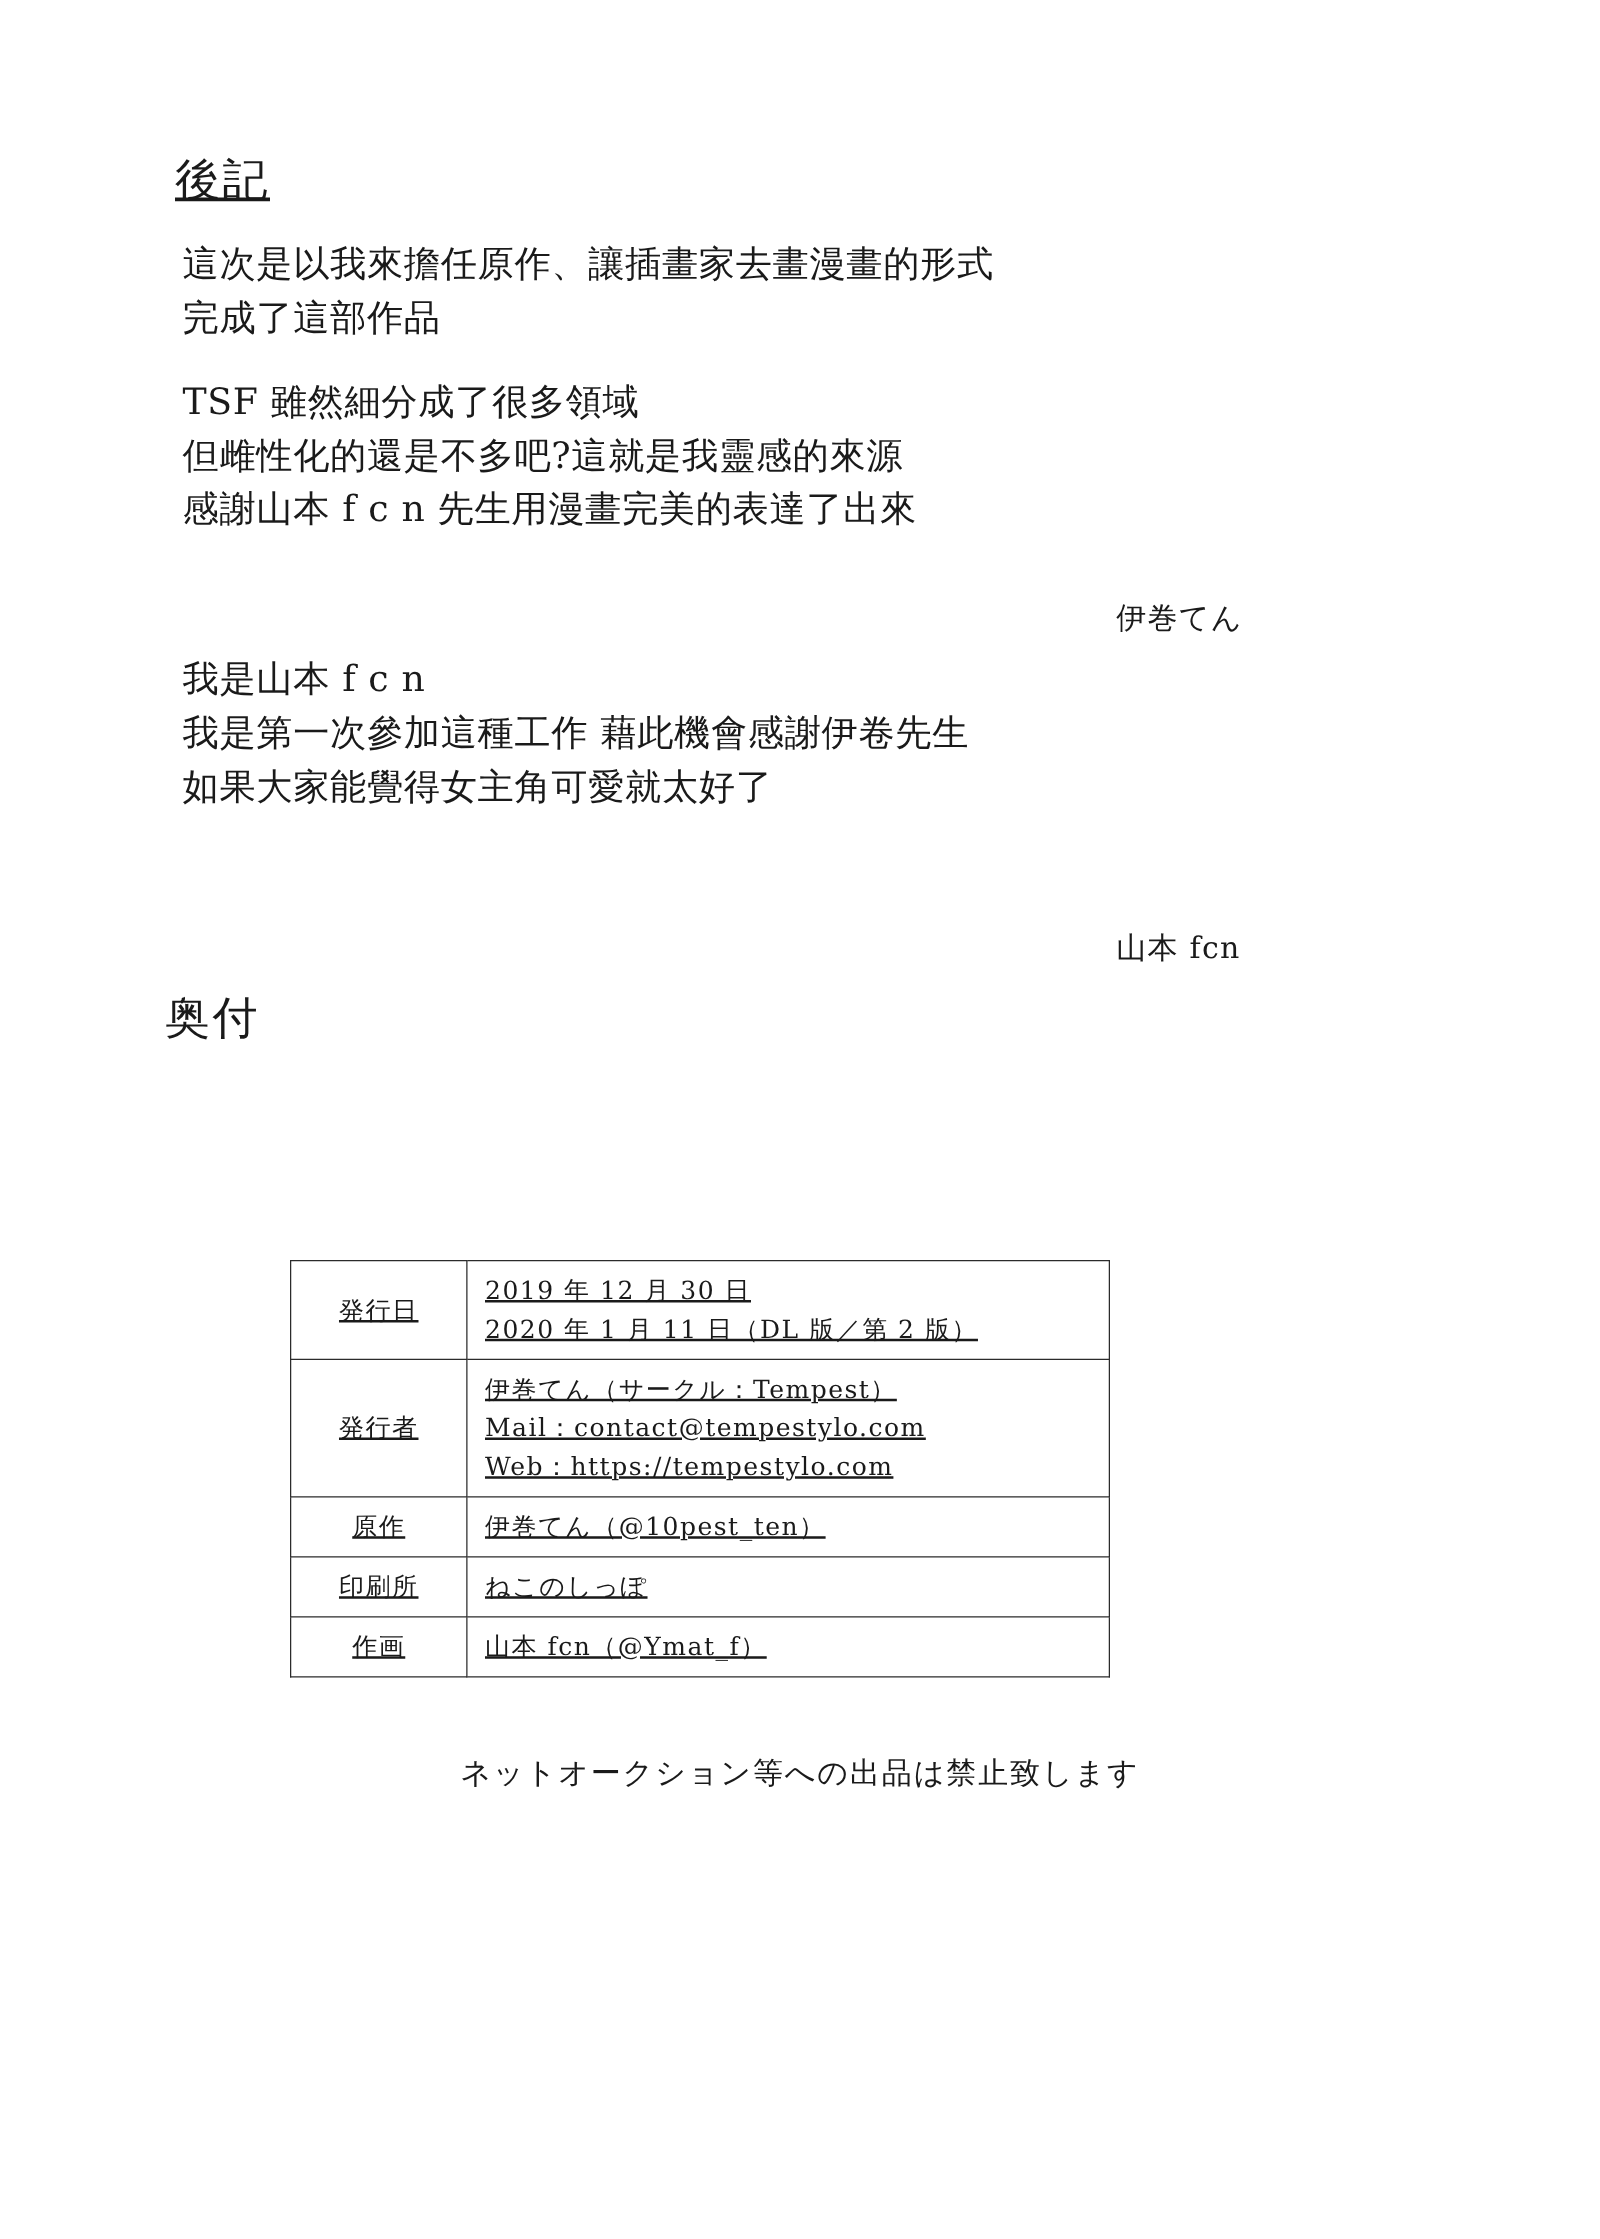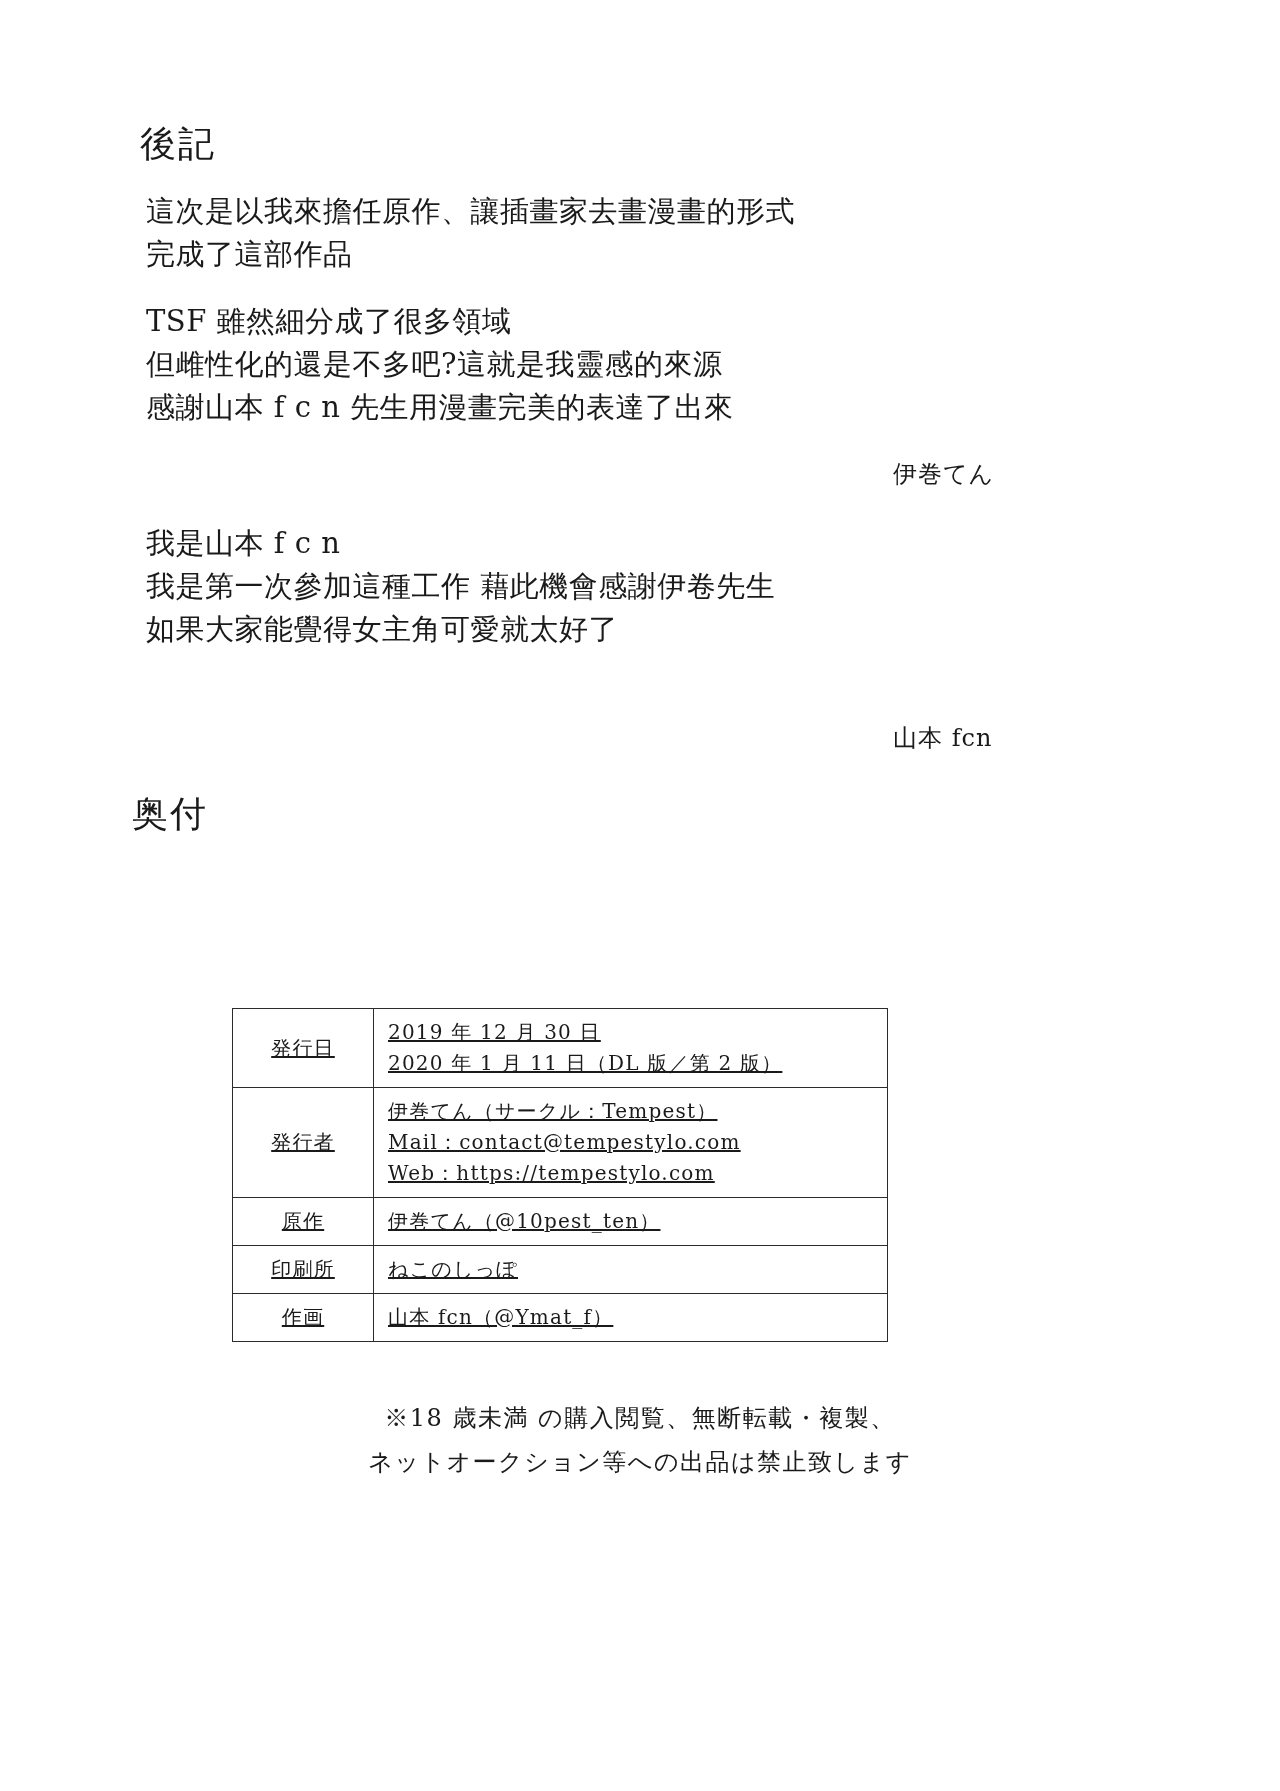--- a/index.html
+++ b/index.html
@@ -24,39 +24,41 @@
   }
 
   
   .afterword-heading {
     position: absolute;
     left: 140px;
     top: 120px;
     font-size: 36px;
     letter-spacing: 2px;
     font-family: "DejaVu Serif", "Liberation Serif", serif;
+    text-decoration: underline;
   }
 
   .para {
     position: absolute;
     left: 146px;
     font-size: 29px;
     line-height: 43px;
     letter-spacing: 0.5px;
     white-space: pre;
   }
 
   .para.p1 { top: 190px; }
   .para.p2 { top: 300px; }
 
   .sig {
     position: absolute;
     font-size: 24px;
     letter-spacing: 1px;
     white-space: pre;
+    margin-top: 20px;
   }
   .sig.sig1 { left: 893px; top: 458px; }
   .sig.sig2 { left: 893px; top: 722px; }
 
   .para.p3 { top: 522px; }
 
   
   .colophon-heading {
     position: absolute;
     left: 132px;
@@ -176,17 +178,16 @@
       <tr>
         <td class="label">作画</td>
         <td class="value">
           <span class="line">山本 fcn（@Ymat_f）</span>
         </td>
       </tr>
     </tbody>
   </table>
 
   <div class="notice">
-    <span class="line">※18 歳未満 の購入閲覧、無断転載・複製、</span>
     <span class="line">ネットオークション等への出品は禁止致します</span>
   </div>
 
 </div>
 
 </body></html>

